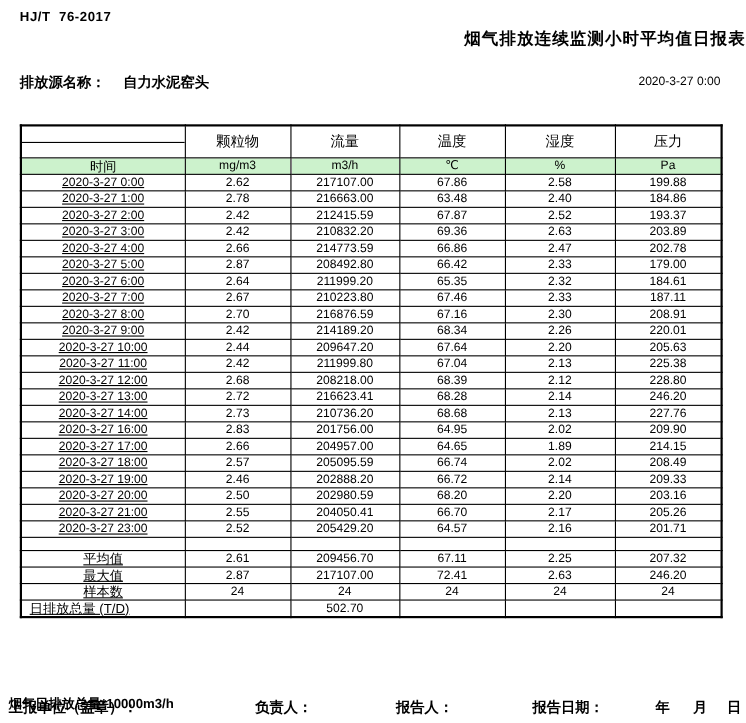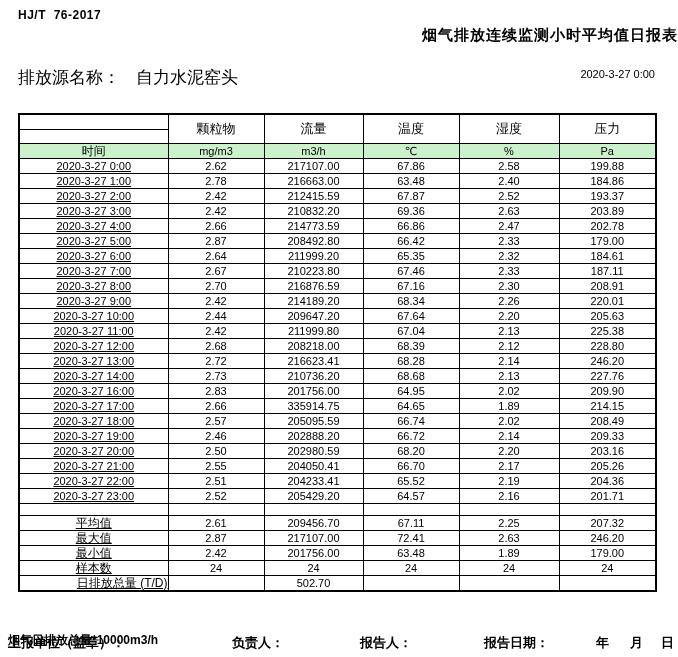--- a/index.html
+++ b/index.html
@@ -4,42 +4,42 @@
 <style>
   html,body{margin:0;padding:0;background:#ffffff;}
   body{width:678px;height:657px;overflow:hidden;
        font-family:"Liberation Sans","DejaVu Sans",sans-serif;color:#000;}
   .page{position:relative;width:678px;height:657px;background:#fff;}
 
   .std-code{position:absolute;left:18px;top:8px;font-size:12px;font-weight:bold;
             white-space:pre;letter-spacing:0.5px;}
   .doc-title{position:absolute;left:0;top:26px;width:100%;text-align:right;
              font-size:15px;font-weight:bold;letter-spacing:1px;}
-  .source-line{position:absolute;left:18px;top:66px;font-size:17px;font-weight:normal;}
+  .source-line{position:absolute;left:18px;top:66px;font-size:13px;font-weight:bold;}
   .source-name{margin-left:16px;}
   .header-datetime{position:absolute;top:68px;right:23px;font-size:11px;}
 
   table.report{position:absolute;left:18px;top:113px;border-collapse:collapse;
                table-layout:fixed;border:2px solid #000;}
   table.report td{border:1px solid #000;text-align:center;vertical-align:middle;
                   font-size:11px;line-height:13px;height:14px;padding:0;
                   white-space:nowrap;overflow:hidden;}
 
   tr.head-row td{height:28px;font-size:13px;line-height:14px;}
   td.corner-cell{padding:0;}
   .corner-top{height:14px;border-bottom:1px solid #000;}
   .corner-bottom{height:13px;}
 
   tr.unit-row td{background:#ccf2cc;height:14px;font-size:11px;}
   .time-head{font-size:12px !important;}
 
   td.time-cell{text-decoration:underline;}
   tr.blank-row td{height:11px;}
   td.label-cell{text-decoration:underline;font-size:12px !important;}
-  td.label-cell.left{text-align:right;padding-left:7px;}
+  td.label-cell.left{text-align:left;padding-left:7px;}
 
   .footer-note{position:absolute;left:8px;top:632px;font-size:12px;font-weight:bold;}
   .sig-item{position:absolute;top:634px;font-size:13px;font-weight:bold;white-space:nowrap;}
 </style>
 </head>
 <body>
 
 <div class="page">
 
   <div class="std-code">HJ/T  76-2017</div>
@@ -203,21 +203,21 @@
           <td class="time-cell">2020-3-27 16:00</td>
           <td>2.83</td>
           <td>201756.00</td>
           <td>64.95</td>
           <td>2.02</td>
           <td>209.90</td>
         </tr>
         <tr class="data-row">
           <td class="time-cell">2020-3-27 17:00</td>
           <td>2.66</td>
-          <td>335914.75</td>
+          <td>204957.00</td>
           <td>64.65</td>
           <td>1.89</td>
           <td>214.15</td>
         </tr>
         <tr class="data-row">
           <td class="time-cell">2020-3-27 18:00</td>
           <td>2.57</td>
           <td>205095.59</td>
           <td>66.74</td>
           <td>2.02</td>
@@ -239,28 +239,20 @@
           <td>2.20</td>
           <td>203.16</td>
         </tr>
         <tr class="data-row">
           <td class="time-cell">2020-3-27 21:00</td>
           <td>2.55</td>
           <td>204050.41</td>
           <td>66.70</td>
           <td>2.17</td>
           <td>205.26</td>
-        </tr>
-        <tr class="data-row">
-          <td class="time-cell">2020-3-27 22:00</td>
-          <td>2.51</td>
-          <td>204233.41</td>
-          <td>65.52</td>
-          <td>2.19</td>
-          <td>204.36</td>
         </tr>
         <tr class="data-row">
           <td class="time-cell">2020-3-27 23:00</td>
           <td>2.52</td>
           <td>205429.20</td>
           <td>64.57</td>
           <td>2.16</td>
           <td>201.71</td>
         </tr>
         <tr class="blank-row">
@@ -279,28 +271,20 @@
           <td>2.25</td>
           <td>207.32</td>
         </tr>
         <tr class="summary-row">
           <td class="label-cell">最大值</td>
           <td>2.87</td>
           <td>217107.00</td>
           <td>72.41</td>
           <td>2.63</td>
           <td>246.20</td>
-        </tr>
-        <tr class="summary-row">
-          <td class="label-cell">最小值</td>
-          <td>2.42</td>
-          <td>201756.00</td>
-          <td>63.48</td>
-          <td>1.89</td>
-          <td>179.00</td>
         </tr>
         <tr class="summary-row">
           <td class="label-cell">样本数</td>
           <td>24</td>
           <td>24</td>
           <td>24</td>
           <td>24</td>
           <td>24</td>
         </tr>
         <tr class="summary-row">

